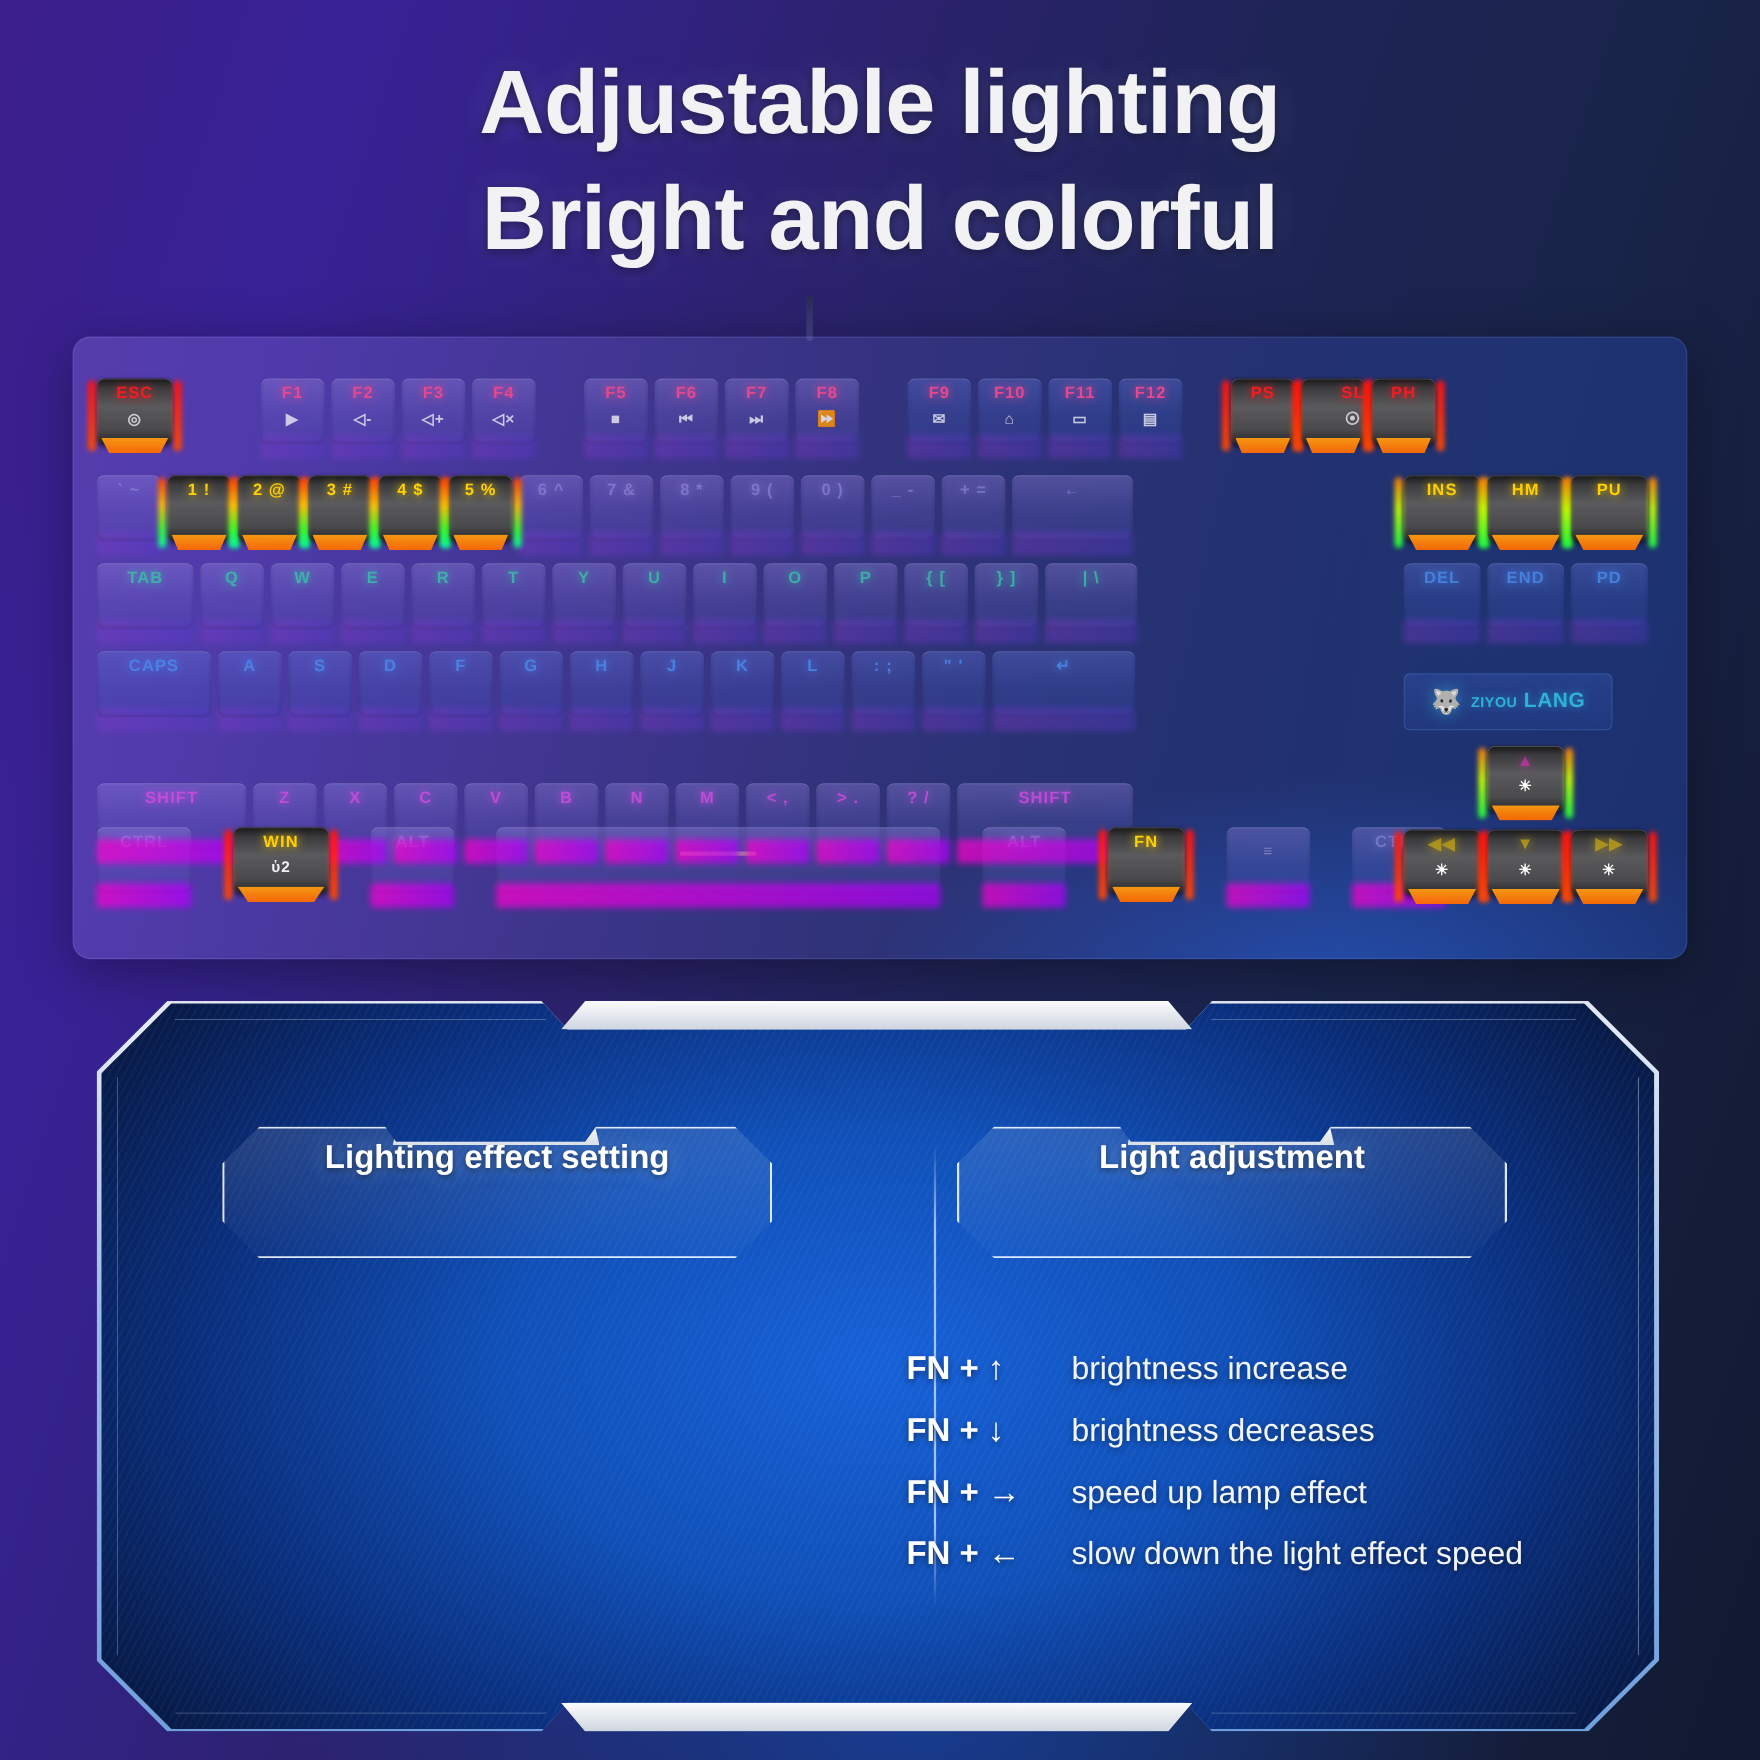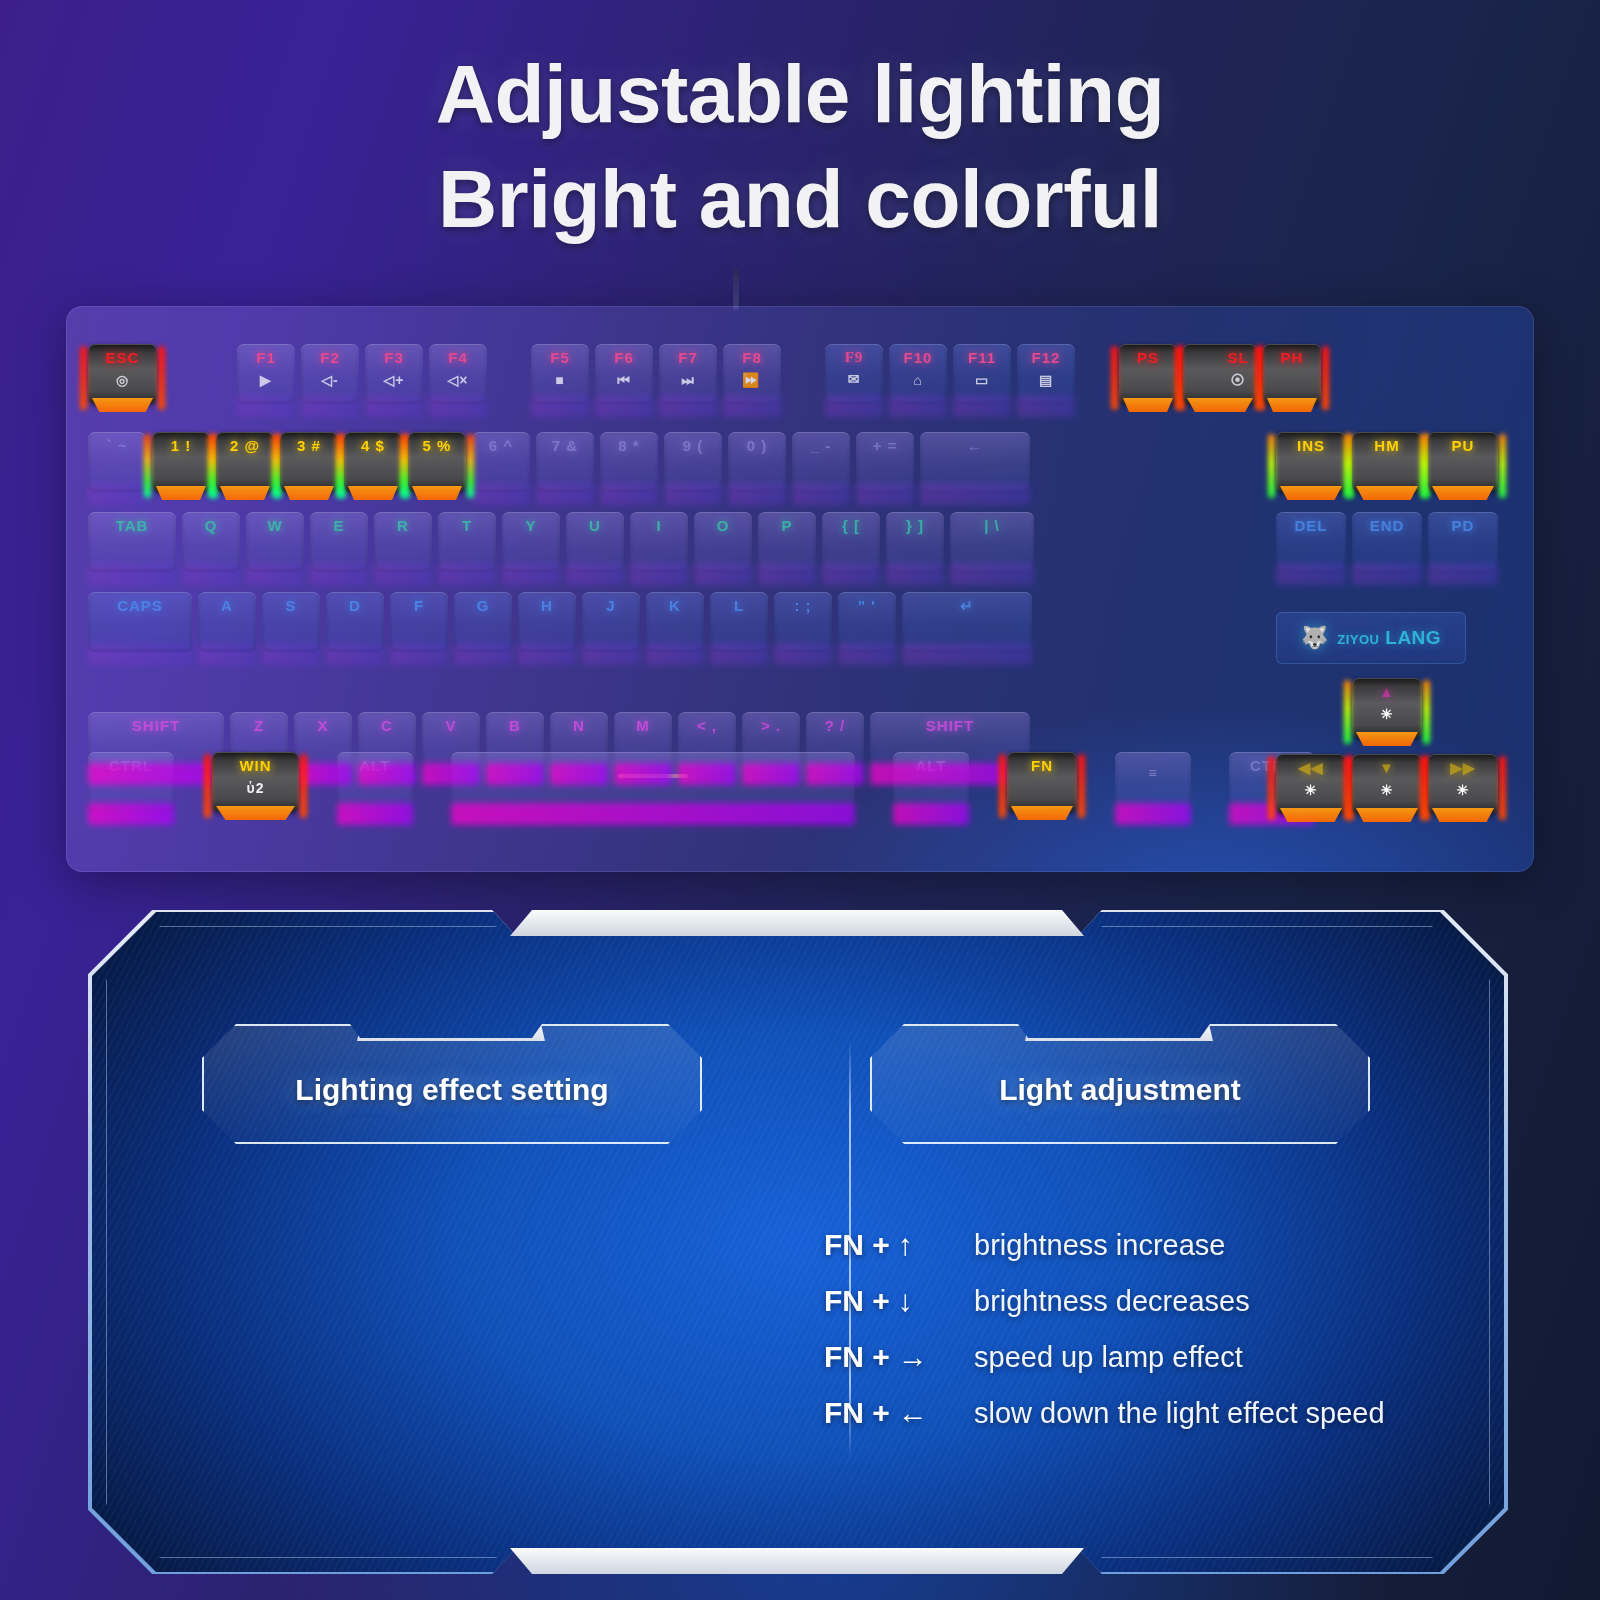--- a/index.html
+++ b/index.html
@@ -165,21 +165,21 @@
     position:absolute; height:26px;
     background:linear-gradient(180deg,#fafbfd,#cfd6e0);
     box-shadow:0 0 14px rgba(180,210,255,.55);
   }
   .notch.top { top:-2px; left:418px; width:574px; clip-path:polygon(22px 0,552px 0,574px 26px,0 26px); }
   .notch.bot { bottom:-2px; left:418px; width:574px; clip-path:polygon(0 0,574px 0,552px 26px,22px 26px); }
 
   
   .hdr-box {
     position:absolute; height:120px; width:500px;
-    display:flex; align-items:center; justify-content:center;
+    display:flex; align-items:flex-start; justify-content:center;
     clip-path:polygon(0 34px, 34px 0, 148px 0, 158px 14px, 330px 14px, 340px 0,
                       466px 0, 500px 34px, 500px 86px, 466px 120px, 34px 120px, 0 86px);
     background:linear-gradient(180deg, rgba(255,255,255,.12), rgba(255,255,255,.02));
     box-shadow:inset 0 0 0 2px rgba(238,246,255,.92);
   }
   .hdr-box .tab {
     position:absolute; top:0; left:155px; width:188px; height:17px;
     background:linear-gradient(180deg,#f7f9fc,#d9dfe8);
     clip-path:polygon(4px 0,184px 0,188px 17px,0 17px);
   }
@@ -262,21 +262,21 @@
       <div class="key dim" style="width: 58px;">
         <div class="ug ug-dim"></div>
         <div class="lbl l-pink ftxt">F7</div>
         <div class="ico" style="color: rgba(235, 235, 245, 0.8);">⏭</div>
       </div>
       <div class="key dim" style="width: 58px; margin-right: 44px;">
         <div class="ug ug-dim"></div>
         <div class="lbl l-pink ftxt">F8</div>
         <div class="ico" style="color: rgba(235, 235, 245, 0.8);">⏩</div>
       </div>
-      <div class="key dim cool" style="width: 58px; font-family: Liberation Serif, serif;">
+      <div class="key dim cool" style="width: 58px;">
         <div class="ug ug-dim"></div>
         <div class="lbl l-pink ftxt">F9</div>
         <div class="ico" style="color: rgba(235, 235, 245, 0.8);">✉</div>
       </div>
       <div class="key dim cool" style="width: 58px;">
         <div class="ug ug-dim"></div>
         <div class="lbl l-pink ftxt">F10</div>
         <div class="ico" style="color: rgba(235, 235, 245, 0.8);">⌂</div>
       </div>
       <div class="key dim cool" style="width: 58px;">
@@ -288,21 +288,21 @@
         <div class="ug ug-dim"></div>
         <div class="lbl l-pink ftxt">F12</div>
         <div class="ico" style="color: rgba(235, 235, 245, 0.8);">▤</div>
       </div>
       <div class="key lit" style="width: 58px;">
         <div class="sidelight sl-l sl-red"></div>
         <div class="sidelight sl-r sl-red"></div>
         <div class="skirt"></div>
         <div class="lbl l-red ftxt">PS</div>
       </div>
-      <div class="key lit" style="width: 74px; padding-left: 36px;">
+      <div class="key lit" style="width: 58px; padding-left: 36px;">
         <div class="sidelight sl-l sl-red"></div>
         <div class="sidelight sl-r sl-red"></div>
         <div class="skirt"></div>
         <div class="lbl l-red ftxt">SL</div>
         <div class="ico" style="color: rgba(235, 235, 245, 0.8);">⦿</div>
       </div>
       <div class="key lit" style="width: 58px;">
         <div class="sidelight sl-l sl-red"></div>
         <div class="sidelight sl-r sl-red"></div>
         <div class="skirt"></div>

